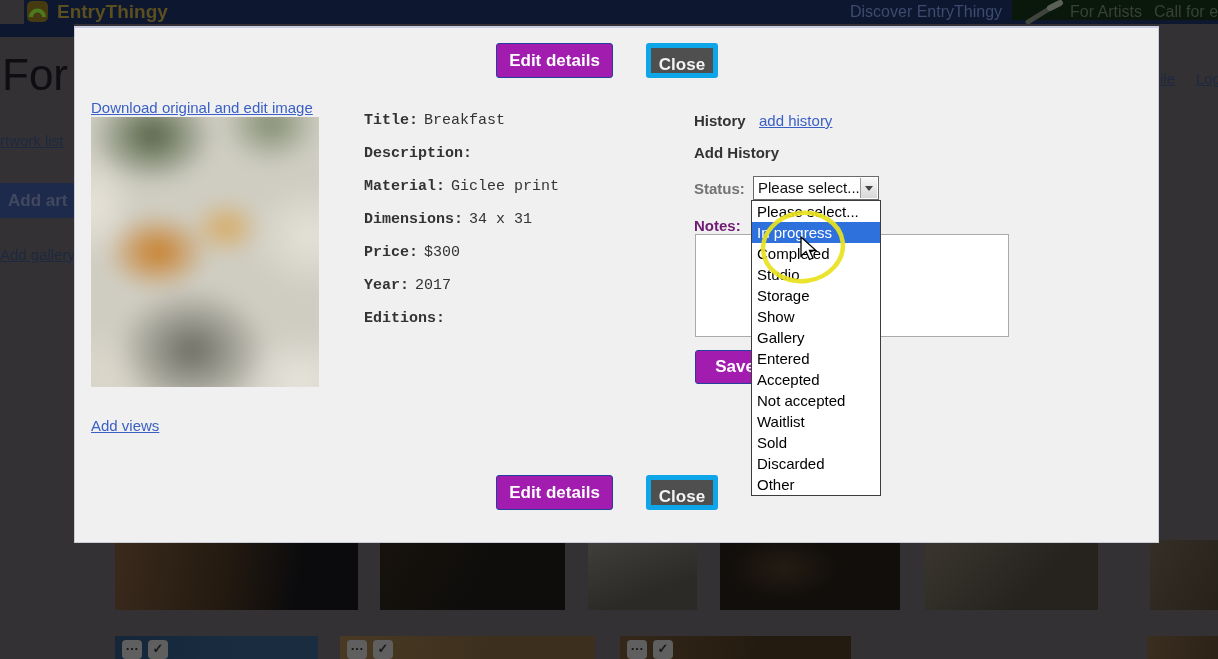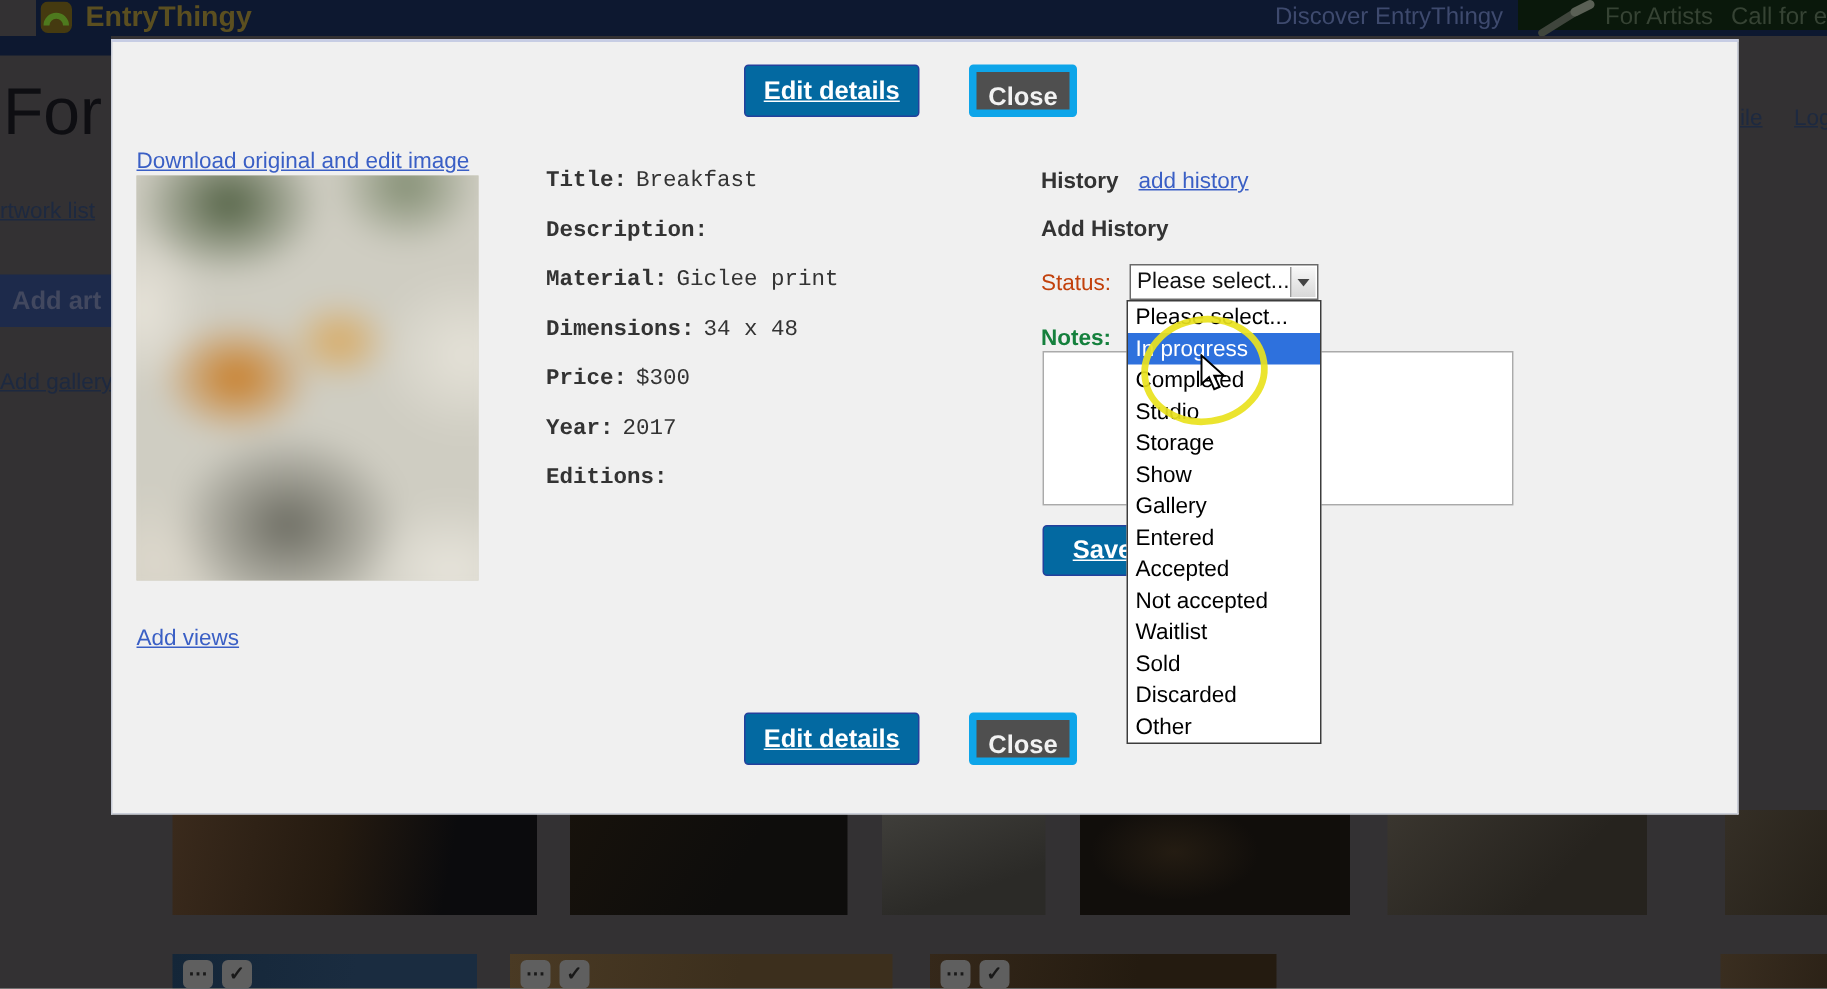--- a/index.html
+++ b/index.html
@@ -39,21 +39,21 @@
   .u3 { left:620px; top:636px; width:231px; height:23px; background:linear-gradient(100deg,#35281a 0%,#241b10 60%); }
   .u4 { left:1147px; top:636px; width:71px; height:23px; background:linear-gradient(100deg,#3a2e20,#2c2217); }
   .badge { position:absolute; top:4px; width:20px; height:19px; background:#5f5f5f; border-radius:4px;
     color:#191919; font-size:13px; font-weight:bold; text-align:center; line-height:18px; cursor:pointer; }
   .badge.b1 { left:7px; }
   .badge.b2 { left:33px; }
   
   .modal { position:absolute; left:74px; top:26px; width:1085px; height:517px; background:#f0f0f0;
     border:1px solid #c9cdd8; border-top:2px solid #c7cde4; z-index:10; }
   .btn { position:absolute; font-size:17px; font-weight:bold; text-align:center; border-radius:3px; cursor:pointer; }
-  .btn-blue { background:#0369a1; color:#ffffff; border:1px solid #24409c;text-decoration:underline; }
+  .btn-blue { background:#a21caf; color:#ffffff; border:1px solid #24409c; }
   .btn-gray { background:#4f4f4f; color:#f2f2f2; border:5px solid #0ea5e9; }
   .btn-edit-top    { left:421px; top:15px;  width:117px; height:35px; line-height:33px; }
   .btn-close-top   { left:571px; top:15px;  width:72px;  height:35px; line-height:33px; }
   .btn-edit-bottom { left:421px; top:447px; width:117px; height:35px; line-height:33px; }
   .btn-close-bottom{ left:571px; top:447px; width:72px;  height:35px; line-height:33px; }
   .mlink { position:absolute; font-size:15px; color:#3a5fc5; text-decoration:underline; cursor:pointer; white-space:nowrap; }
   .download-link { left:16px; top:71px; }
   .add-views { left:16px; top:389px; }
   .artwork-image { position:absolute; left:16px; top:89px; width:228px; height:270px; overflow:hidden; background:#cfcdc2; }
   .artwork-image .blob { position:absolute; inset:-18px; filter:blur(9px);
@@ -67,29 +67,29 @@
       radial-gradient(110px 90px at 45% 82%, #6a6a60, transparent 70%),
       radial-gradient(80px 70px at 12% 90%, #ddd8cc, transparent 70%),
       radial-gradient(90px 70px at 86% 92%, #e8e5dc, transparent 70%),
       #cfcdc2; }
   .details-col { position:absolute; left:289px; top:84px; width:310px;font-family:Liberation Mono, monospace; }
   .detail-row { height:33px; font-size:15px; color:#333; }
   .detail-label { font-weight:bold; margin-right:6px; }
   .history-title { position:absolute; left:619px; top:84px; font-size:15px; font-weight:bold; color:#333; }
   .add-history-link { left:684px; top:84px; }
   .add-history-heading { position:absolute; left:619px; top:116px; font-size:15px; font-weight:bold; color:#333; }
-  .status-label { position:absolute; left:619px; top:152px; font-size:15px; font-weight:normal; color:#c2410c; }
+  .status-label { position:absolute; left:619px; top:152px; font-size:15px; font-weight:bold; color:#737373; }
   .select { position:absolute; left:678px; top:148px; width:126px; height:24px; background:#fff;
     border:1px solid #6a6a6a; cursor:pointer; }
   .select-text { position:absolute; left:4px; top:2px; font-size:15px; color:#111; white-space:nowrap; }
   .select-arrow { position:absolute; right:1px; top:1px; bottom:1px; width:17px;
     background:linear-gradient(#f8f8f8,#d8d8d8); border-left:1px solid #999; }
   .select-arrow::after { content:""; position:absolute; left:4px; top:8px; width:0; height:0;
     border-left:4px solid transparent; border-right:4px solid transparent; border-top:5px solid #444; }
-  .notes-label { position:absolute; left:619px; top:189px; font-size:15px; font-weight:bold; color:#15803d; }
+  .notes-label { position:absolute; left:619px; top:189px; font-size:15px; font-weight:bold; color:#701a75; }
   .notes-area { position:absolute; left:620px; top:206px; width:314px; height:103px; background:#fff;
     border:1px solid #aaa; cursor:text; }
   .save-btn { left:620px; top:322px; width:80px; height:34px; line-height:32px; z-index:1; }
   
   .dropdown { position:absolute; left:676px; top:172px; width:130px; background:#fff;
     border:1px solid #3c3c3c; list-style:none; z-index:5; }
   .dd-item { height:21px; font-size:15px; color:#000; padding-left:5px; display:flex; align-items:center;
     cursor:pointer; white-space:nowrap; }
   .dd-item.selected { background:#2e71dd; color:#fff; }
   
@@ -165,21 +165,21 @@
 
         <div class="detail-row">
           <span class="detail-label">Description:</span><span class="detail-value"></span>
         </div>
 
         <div class="detail-row">
           <span class="detail-label">Material:</span><span class="detail-value">Giclee print</span>
         </div>
 
         <div class="detail-row">
-          <span class="detail-label">Dimensions:</span><span class="detail-value">34 x 48</span>
+          <span class="detail-label">Dimensions:</span><span class="detail-value">34 x 31</span>
         </div>
 
         <div class="detail-row">
           <span class="detail-label">Price:</span><span class="detail-value">$300</span>
         </div>
 
         <div class="detail-row">
           <span class="detail-label">Year:</span><span class="detail-value">2017</span>
         </div>
 

